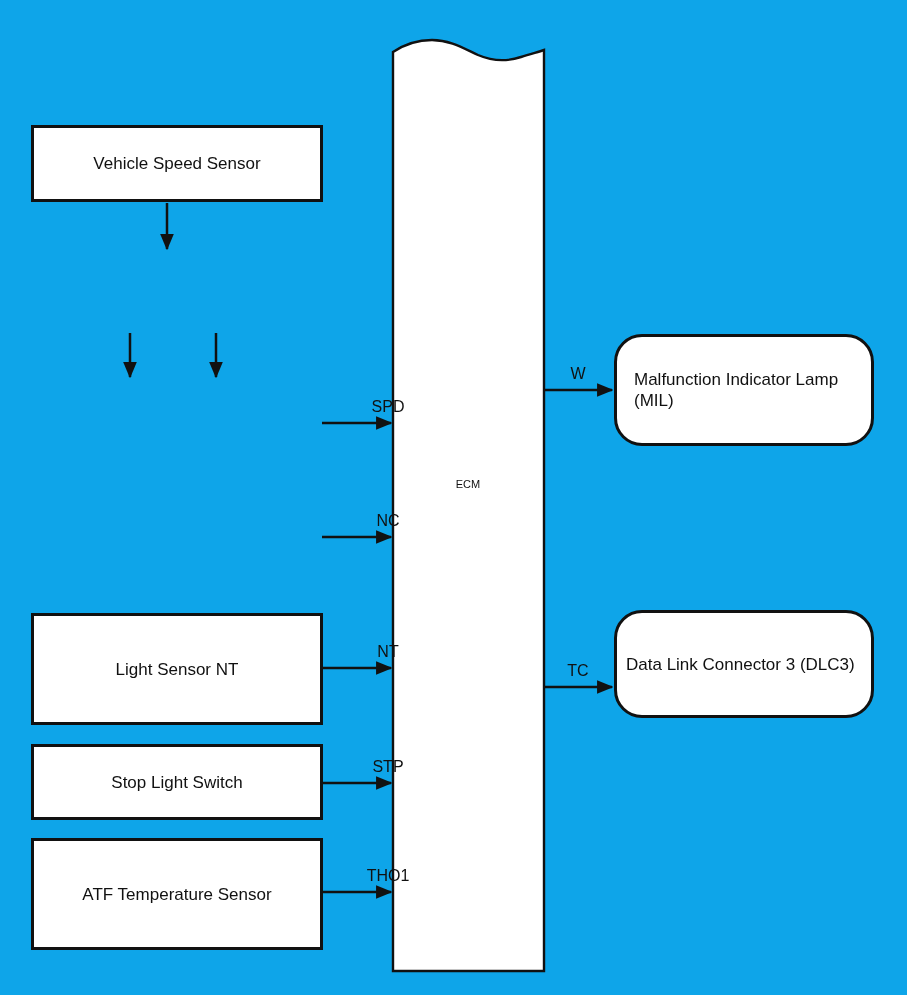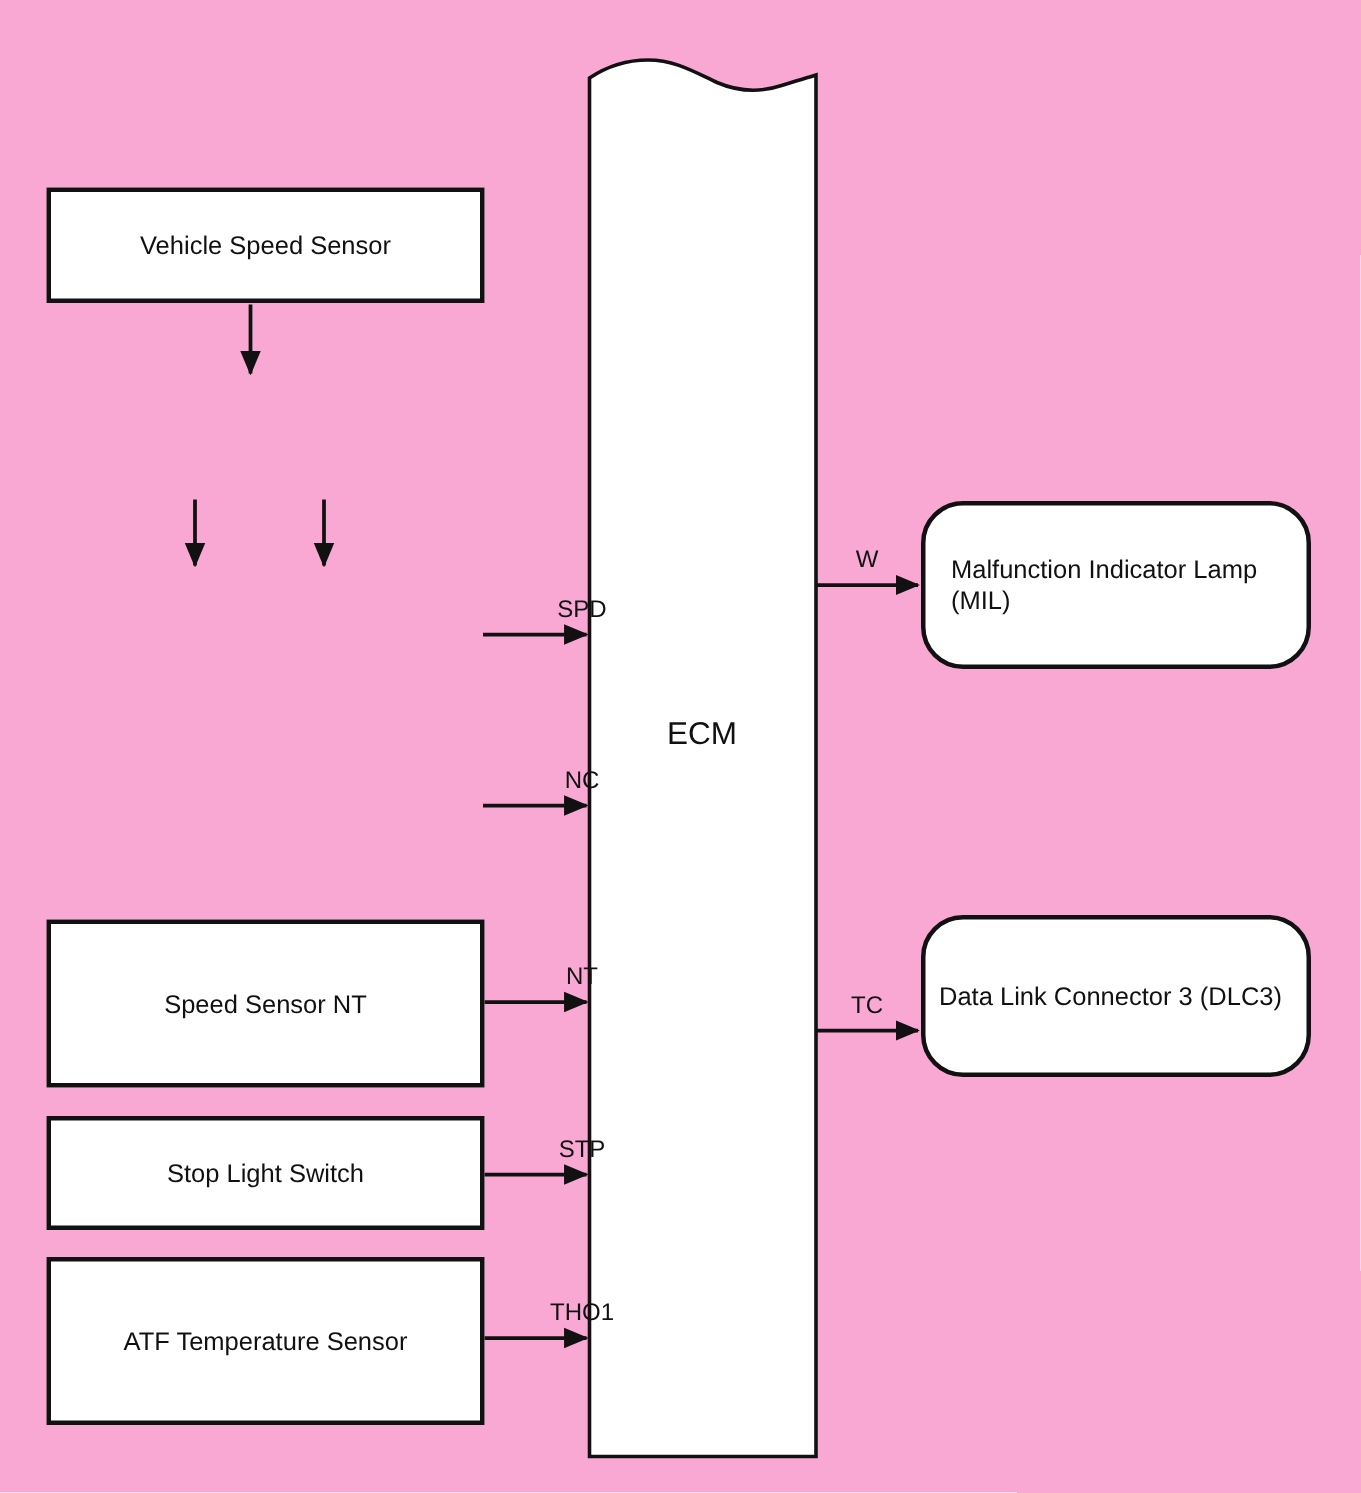--- a/index.html
+++ b/index.html
@@ -4,21 +4,21 @@
 <style>
   html, body {
     margin: 0;
     padding: 0;
     background: #ffffff;
   }
   .canvas {
     position: relative;
     width: 907px;
     height: 995px;
-    background: #f9a8d4;
+    background: #0ea5e9;
     font-family: "Liberation Sans", "DejaVu Sans", sans-serif;
     color: #111111;
     overflow: hidden;
   }
   .layer {
     position: absolute;
     left: 0;
     top: 0;
     width: 907px;
     height: 995px;
@@ -48,21 +48,21 @@
   }
   .box.right-col .box-text {
     display: block;
   }
   .ecm-label {
     position: absolute;
     left: 393px;
     top: 478px;
     width: 150px;
     text-align: center;
-    font-size: 21px;
+    font-size: 11px;
   }
   .signal {
     position: absolute;
     height: 20px;
     line-height: 20px;
     text-align: center;
     font-size: 16px;
   }
   .signal.in-col  { left: 323px; width: 66px; padding-left: 32px; }
   .signal.out-col { left: 543px; width: 70px; }
@@ -101,21 +101,21 @@
   </svg>
 
   <div class="box left-col" style="top:125px;height:77px">
     <span class="box-text">Vehicle Speed Sensor</span>
   </div>
 
 
 
 
   <div class="box left-col" style="top:613px;height:112px">
-    <span class="box-text">Speed Sensor NT</span>
+    <span class="box-text">Light Sensor NT</span>
   </div>
 
   <div class="box left-col" style="top:744px;height:76px">
     <span class="box-text">Stop Light Switch</span>
   </div>
 
   <div class="box left-col" style="top:838px;height:112px">
     <span class="box-text">ATF Temperature Sensor</span>
   </div>
 

